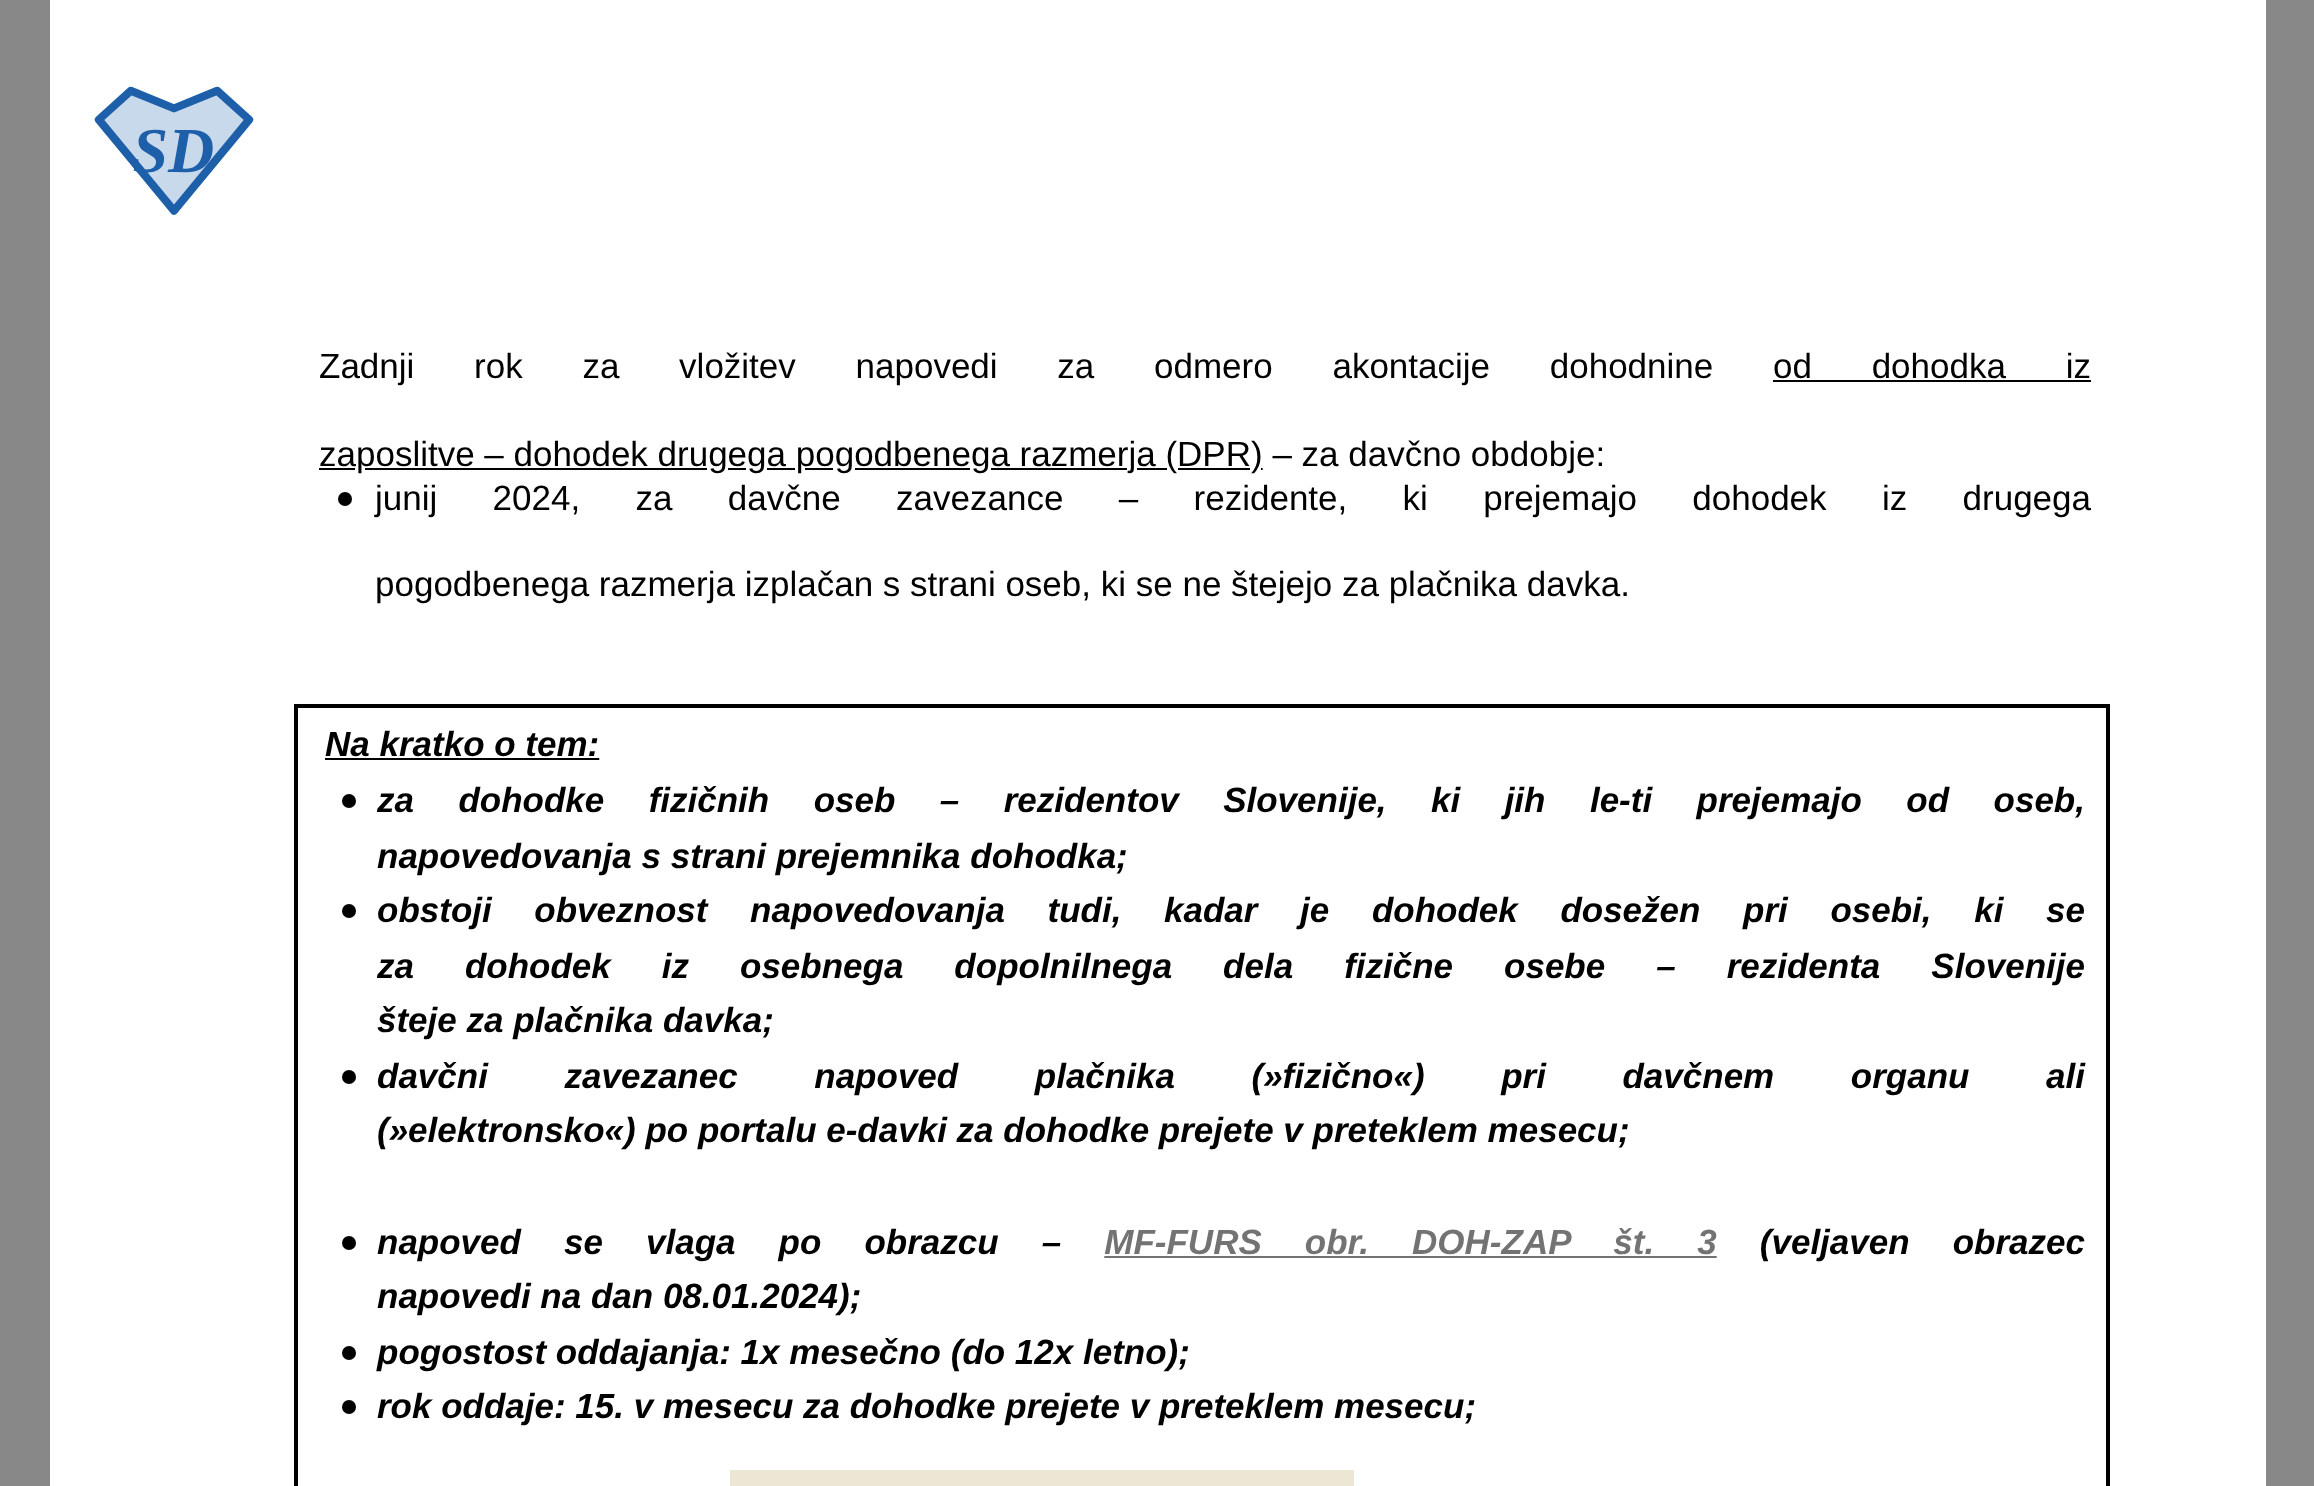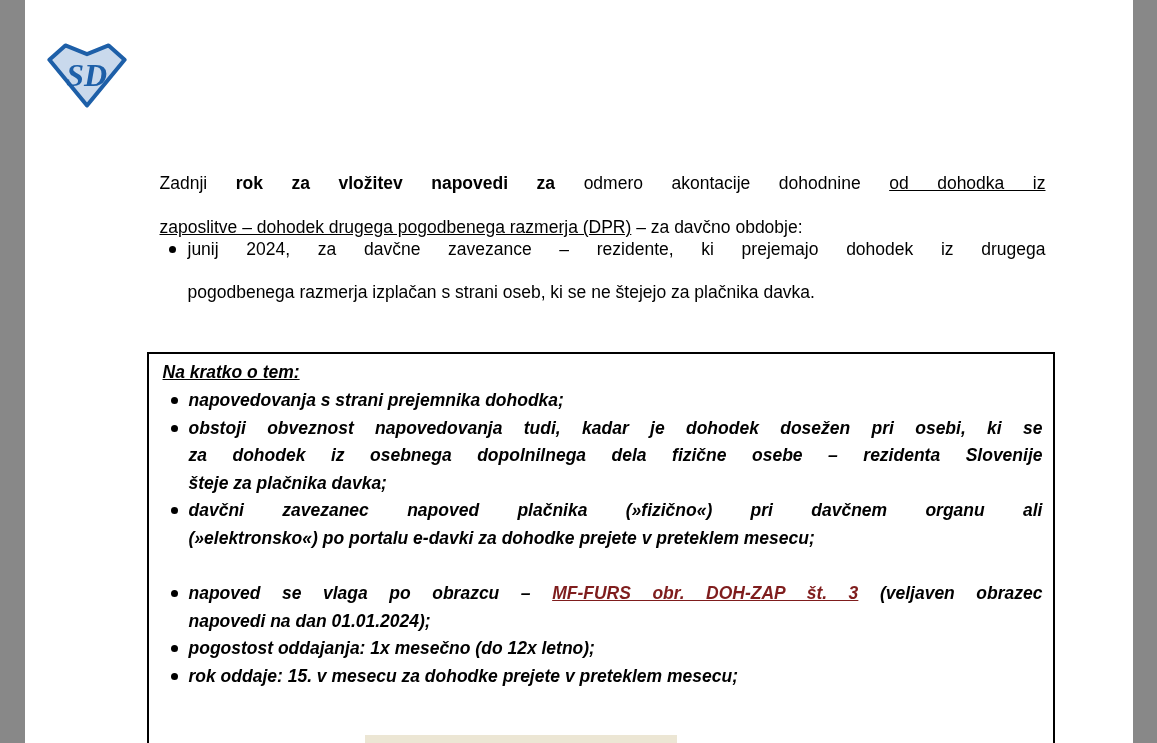--- a/index.html
+++ b/index.html
@@ -20,21 +20,21 @@
 
   
   .intro {
     position: absolute;
     left: 135px; top: 161px; width: 886px;
     font-size: 17.5px;
     line-height: 44px;
   }
   .jline { text-align: justify; text-align-last: justify; white-space: normal; }
   .lline { text-align: left; }
-  .b { font-weight: bold; margin-top: 44px; }
+  .b { font-weight: normal; margin-top: 44px; }
   .u { text-decoration: underline; }
 
   
   .main-bullet {
     position: absolute;
     left: 135px; top: 228px; width: 886px;
     font-size: 17.5px;
     line-height: 43px;
   }
   .main-bullet .lines { padding-left: 28px; }
@@ -92,37 +92,38 @@
       <div class="jline">junij 2024, za davčne zavezance – rezidente, ki prejemajo dohodek iz drugega</div>
       <div class="lline">pogodbenega razmerja izplačan s strani oseb, ki se ne štejejo za plačnika davka.</div>
     </div>
   </div>
 
   <div class="infobox">
     <div class="infobox-title">Na kratko o tem:</div>
     <ul>
       <li>
         <span class="dot"></span>
+        <div class="jline">za dohodke fizičnih oseb – rezidentov Slovenije, ki jih le-ti prejemajo od oseb,</div>
         <div class="lline">napovedovanja s strani prejemnika dohodka;</div>
       </li>
       <li>
         <span class="dot"></span>
         <div class="jline">obstoji obveznost napovedovanja tudi, kadar je dohodek dosežen pri osebi, ki se</div>
         <div class="jline">za dohodek iz osebnega dopolnilnega dela fizične osebe – rezidenta Slovenije</div>
         <div class="lline">šteje za plačnika davka;</div>
       </li>
       <li>
         <span class="dot"></span>
         <div class="jline">davčni zavezanec napoved plačnika (»fizično«) pri davčnem organu ali</div>
         <div class="lline">(»elektronsko«) po portalu e-davki za dohodke prejete v preteklem mesecu;</div>
       </li>
       <li class="spaced">
         <span class="dot"></span>
-        <div class="jline"><span>napoved se vlaga po obrazcu – </span><a class="doclink" style="color:#7f1d1d">MF-FURS obr. DOH-ZAP št. 3</a><span> (veljaven obrazec</span></div>
-        <div class="lline">napovedi na dan 01.01.2024);</div>
+        <div class="jline"><span>napoved se vlaga po obrazcu – </span><a class="doclink" style="color:#737373">MF-FURS obr. DOH-ZAP št. 3</a><span> (veljaven obrazec</span></div>
+        <div class="lline">napovedi na dan 08.01.2024);</div>
       </li>
       <li>
         <span class="dot"></span>
         <div class="lline">pogostost oddajanja: 1x mesečno (do 12x letno);</div>
       </li>
       <li>
         <span class="dot"></span>
         <div class="lline">rok oddaje: 15. v mesecu za dohodke prejete v preteklem mesecu;</div>
       </li>
     </ul>

